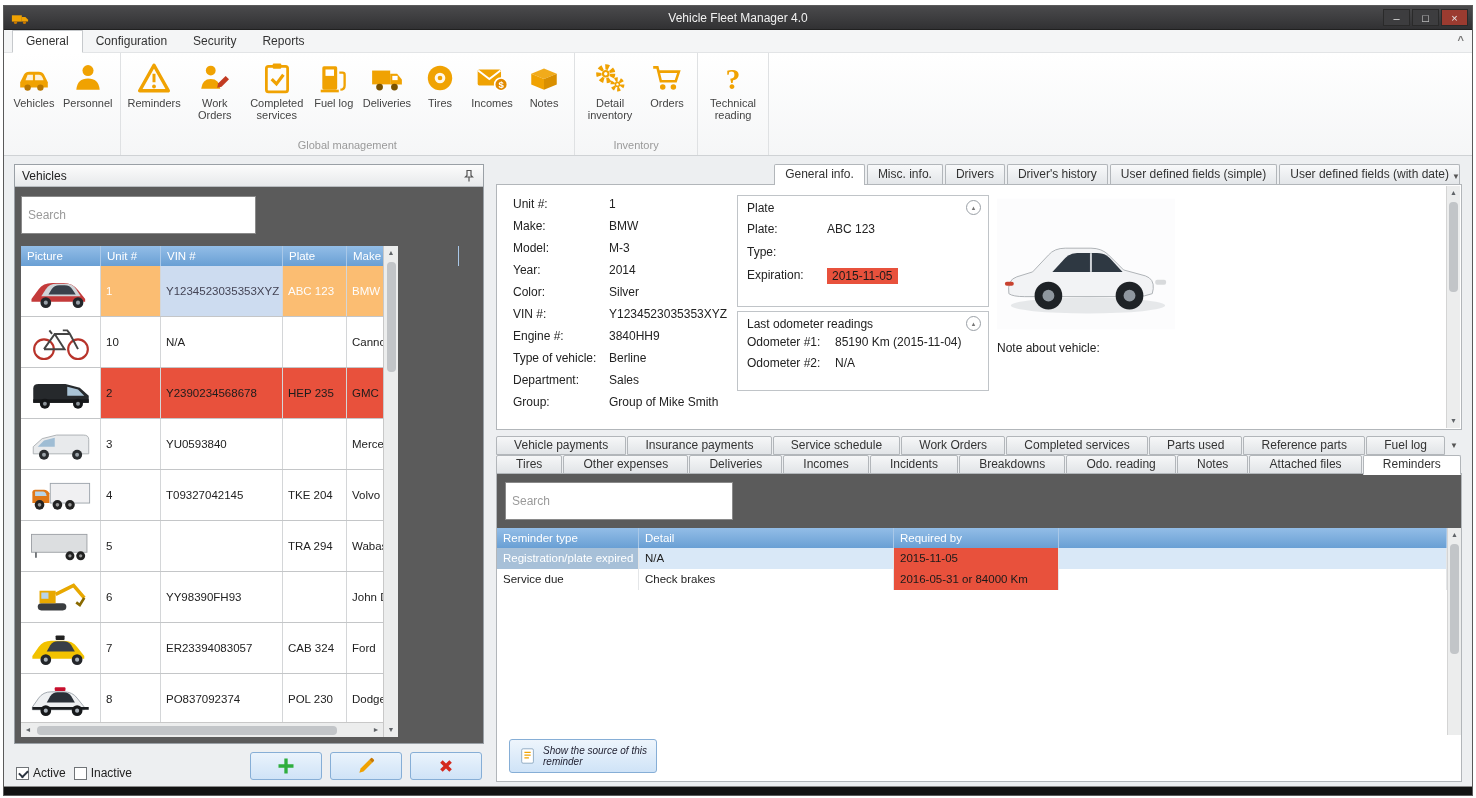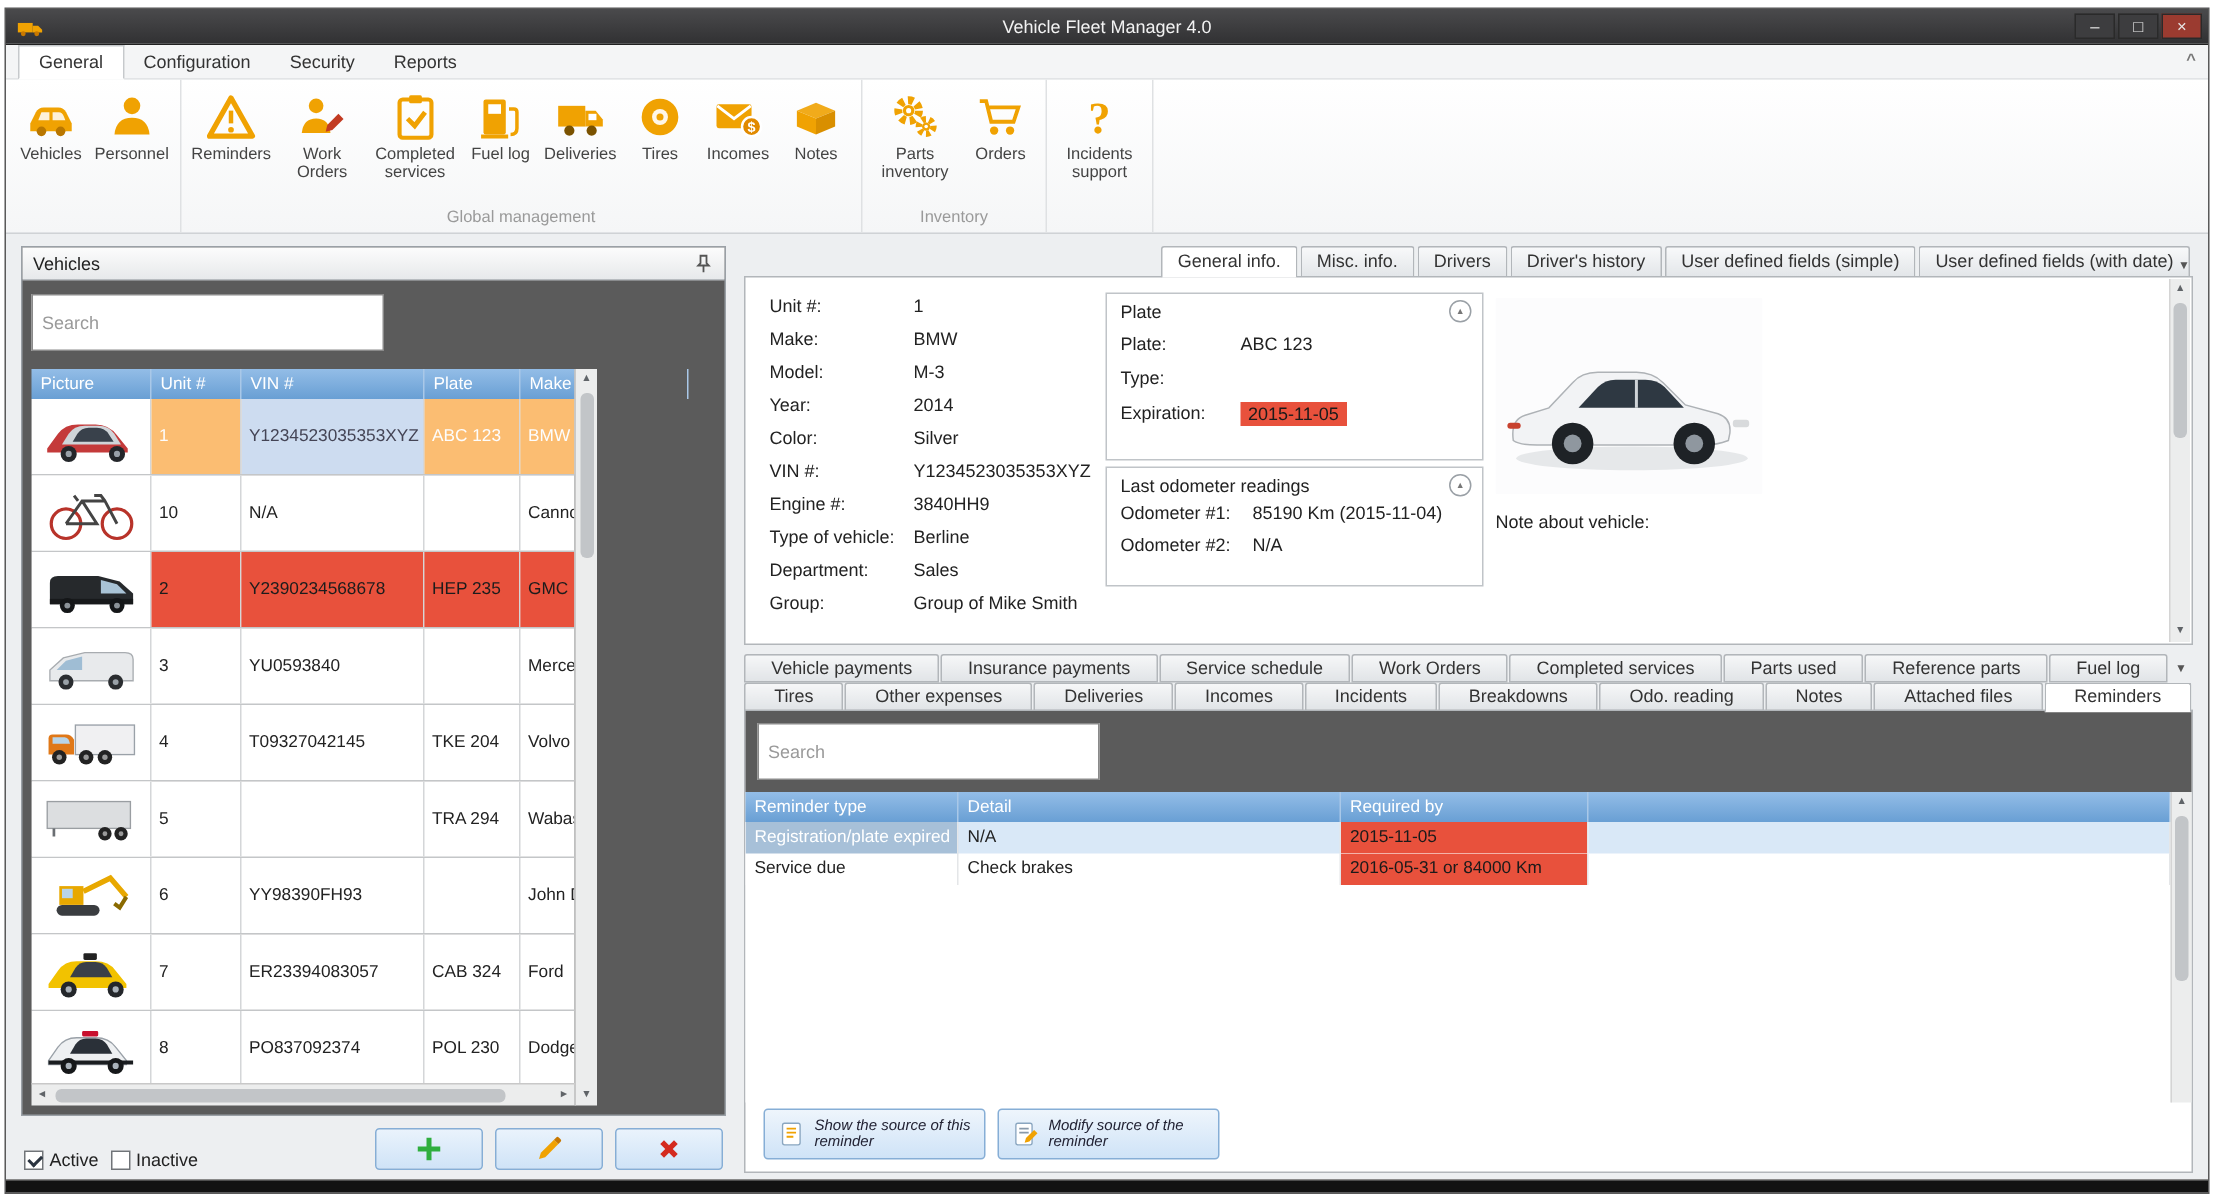--- a/index.html
+++ b/index.html
@@ -265,40 +265,40 @@
         <div class="rg-buttons">
           <div class="ribbon-btn">
             <div class="ic"><svg viewBox="0 0 32 32">
                 <circle cx="12" cy="12" r="6.5" fill="none" stroke="#F0A202" stroke-width="5" stroke-dasharray="3.4 2.6"></circle>
                 <circle cx="12" cy="12" r="3.6" fill="#F0A202"></circle>
                 <circle cx="12" cy="12" r="1.6" fill="#fff"></circle>
                 <circle cx="23" cy="22" r="4.6" fill="none" stroke="#F0A202" stroke-width="4" stroke-dasharray="2.6 2.1"></circle>
                 <circle cx="23" cy="22" r="2.6" fill="#F0A202"></circle>
                 <circle cx="23" cy="22" r="1.1" fill="#fff"></circle>
               </svg></div>
-            <div class="rb-label">Parts inventory</div>
+            <div class="rb-label">Detail inventory</div>
           </div>
           <div class="ribbon-btn">
             <div class="ic"><svg viewBox="0 0 32 32">
                 <path d="M3 6 h4 l3.2 13 h14 l3 -9 H9" fill="none" stroke="#F0A202" stroke-width="2.4"></path>
                 <circle cx="12" cy="24.5" r="2.6" fill="#F0A202"></circle>
                 <circle cx="22" cy="24.5" r="2.6" fill="#F0A202"></circle>
               </svg></div>
             <div class="rb-label">Orders</div>
           </div>
         </div>
         <div class="rg-label">Inventory</div>
       </div>
       <div class="ribbon-group">
         <div class="rg-buttons">
           <div class="ribbon-btn">
             <div class="ic"><svg viewBox="0 0 32 32">
                 <text x="16" y="26" text-anchor="middle" font-size="28" font-weight="bold" fill="#F0A202" font-family="Liberation Serif, serif">?</text>
               </svg></div>
-            <div class="rb-label">Incidents support</div>
+            <div class="rb-label">Technical reading</div>
           </div>
         </div>
         <div class="rg-label"></div>
       </div>
     </div>
 
   <div class="main">
 
     <div class="left-col">
       <div class="left-panel">
@@ -678,30 +678,20 @@
         <div class="rem-footer">
             <button class="src-btn">
               <span class="bic">
                 <svg viewBox="0 0 20 20">
                   <rect x="3" y="2" width="13" height="16" rx="1.5" fill="#fff" stroke="#8aa6c0"></rect>
                   <path d="M6 6 h7 M6 9 h7 M6 12 h5" stroke="#F0A202" stroke-width="1.4"></path>
                 </svg>
               </span>
               <span class="blabel">Show the source of this reminder</span>
             </button>
-            <button class="src-btn">
-              <span class="bic">
-                <svg viewBox="0 0 20 20">
-                  <rect x="2.5" y="2" width="12" height="16" rx="1.5" fill="#fff" stroke="#8aa6c0"></rect>
-                  <path d="M5 6 h7 M5 9 h7" stroke="#8899aa" stroke-width="1.2"></path>
-                  <path d="M9 16.5 l1 -3.5 l6 -6 l2.5 2.5 l-6 6 z" fill="#F0A202"></path>
-                </svg>
-              </span>
-              <span class="blabel">Modify source of the reminder</span>
-            </button>
           </div>
       </div>
     </div>
 
   </div>
 
   <div class="statusbar"></div>
 </div>
 
 </body></html>

